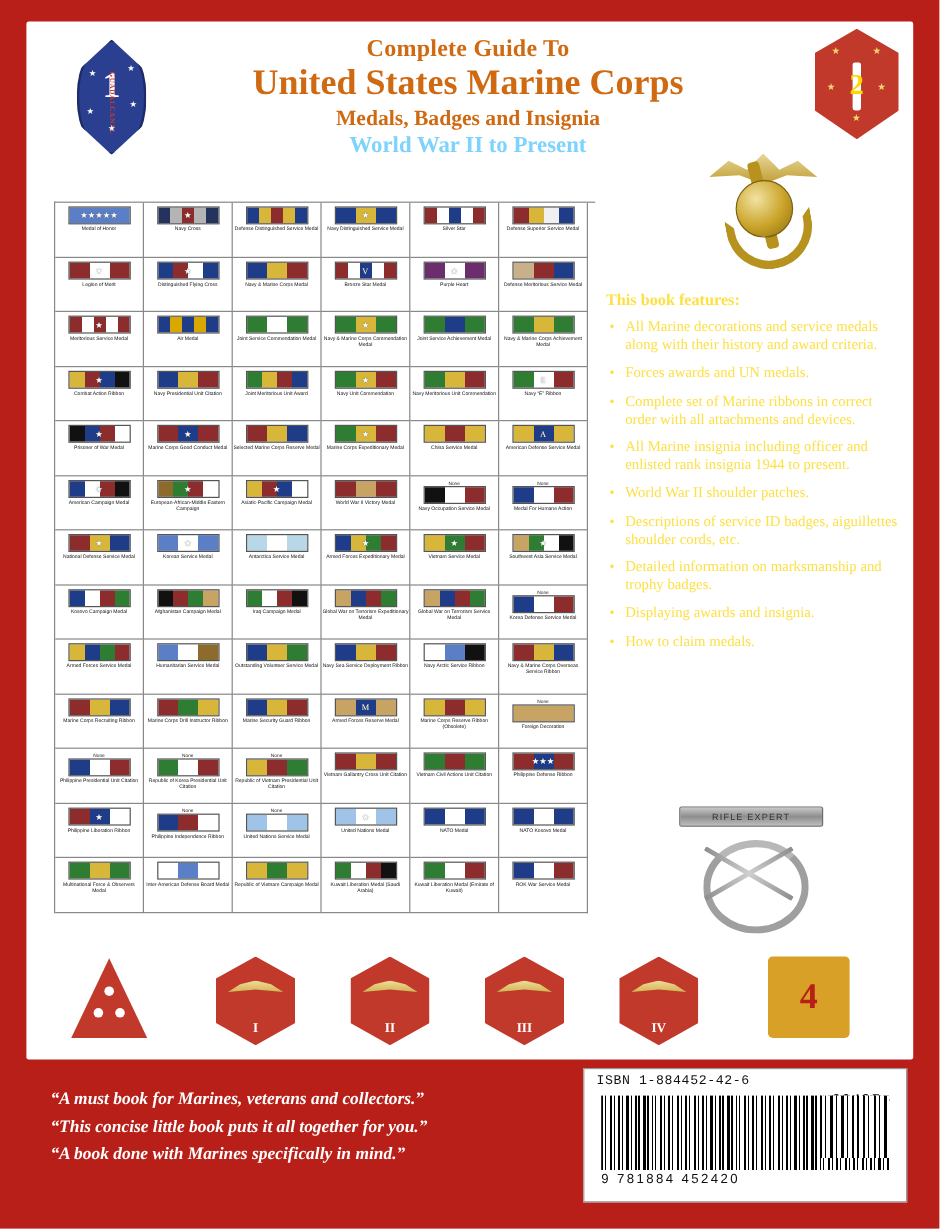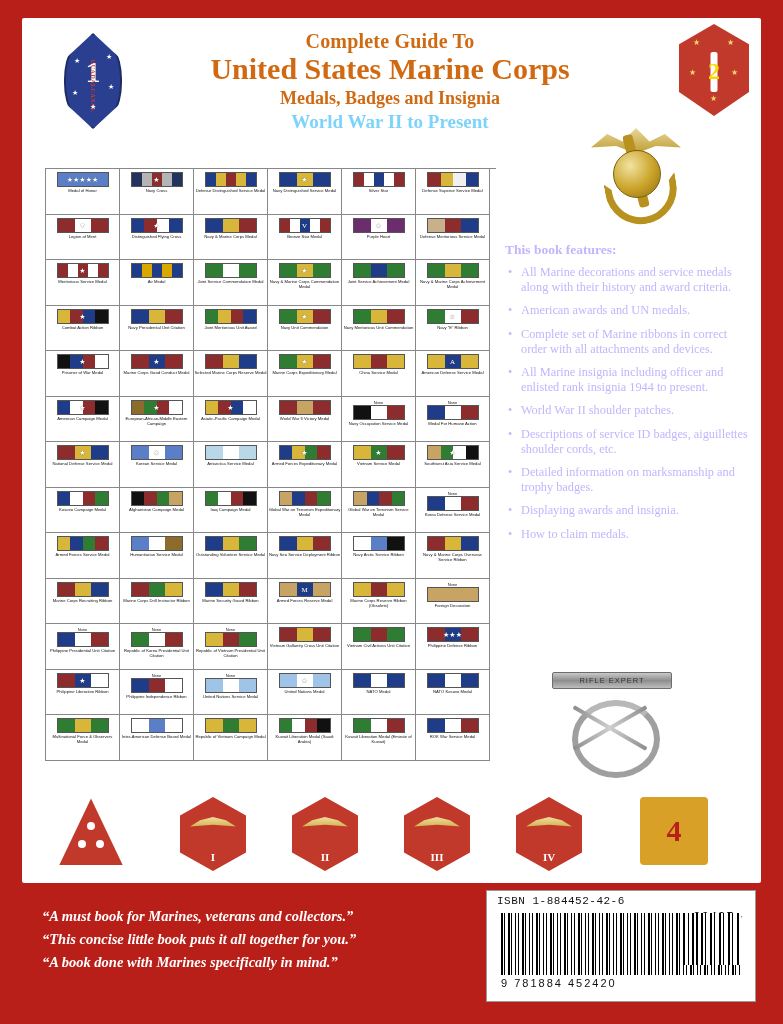--- a/index.html
+++ b/index.html
@@ -256,21 +256,21 @@
     color: #222;
     font-family: "Liberation Sans", sans-serif;
     height: 5px;
   }
   
   .features {
     position: absolute;
     left: 505px;
     top: 242px;
     width: 246px;
-    color: #c4b5fd;
+    color: #fde047;
   }
   .features h3 {
     font-size: 13.5px;
     font-weight: bold;
     margin: 0 0 7px 0;
     font-family: "Liberation Serif", serif;
   }
   .features ul {
     margin: 0;
     padding-left: 14px;
@@ -286,21 +286,21 @@
   .features li:before {
     content: "\2022";
     position: absolute;
     left: -11px;
     top: 0;
     font-size: 12px;
   }
   
   .badge-block {
     position: absolute;
-    left: 546px;
+    left: 560px;
     top: 672px;
     width: 150px;
     height: 110px;
   }
   .badge-bar {
     position: absolute;
     left: 6px;
     top: 0;
     width: 118px;
     height: 15px;
@@ -938,21 +938,21 @@
           <div class="ribbon" style="background: linear-gradient(90deg, rgb(31, 60, 136) 0%, rgb(31, 60, 136) 33.3333%, rgb(255, 255, 255) 33.3333%, rgb(255, 255, 255) 66.6667%, rgb(141, 44, 44) 66.6667%, rgb(141, 44, 44) 100%);"></div>
           <div class="cell-label">ROK War Service Medal</div>
         </div>
       </div>
     </div>
 
   <div class="features">
     <h3>This book features:</h3>
     <ul id="features-list">
         <li>All Marine decorations and service medals along with their history and award criteria.</li>
-        <li>American awards and UN medals.</li>
+        <li>Forces awards and UN medals.</li>
         <li>Complete set of Marine ribbons in correct order with all attachments and devices.</li>
         <li>All Marine insignia including officer and enlisted rank insignia 1944 to present.</li>
         <li>World War II shoulder patches.</li>
         <li>Descriptions of service ID badges, aiguillettes shoulder cords, etc.</li>
         <li>Detailed information on marksmanship and trophy badges.</li>
         <li>Displaying awards and insignia.</li>
         <li>How to claim medals.</li>
       </ul>
   </div>
 

